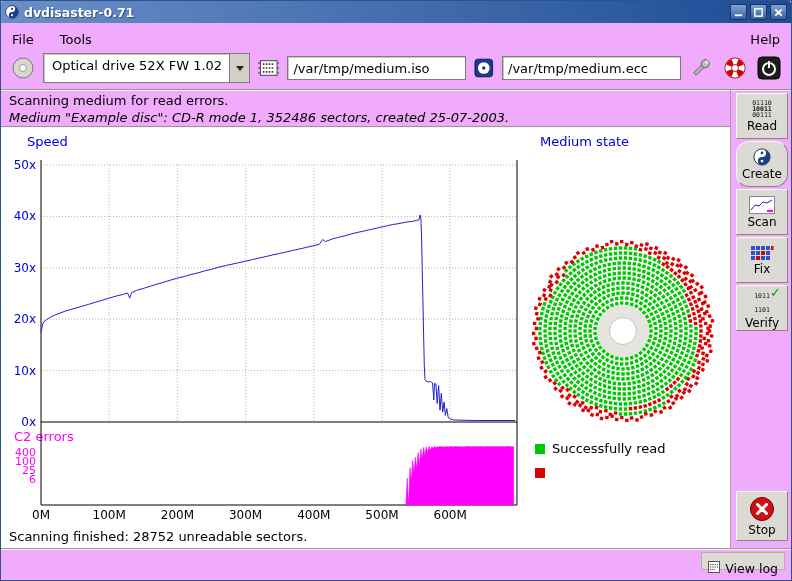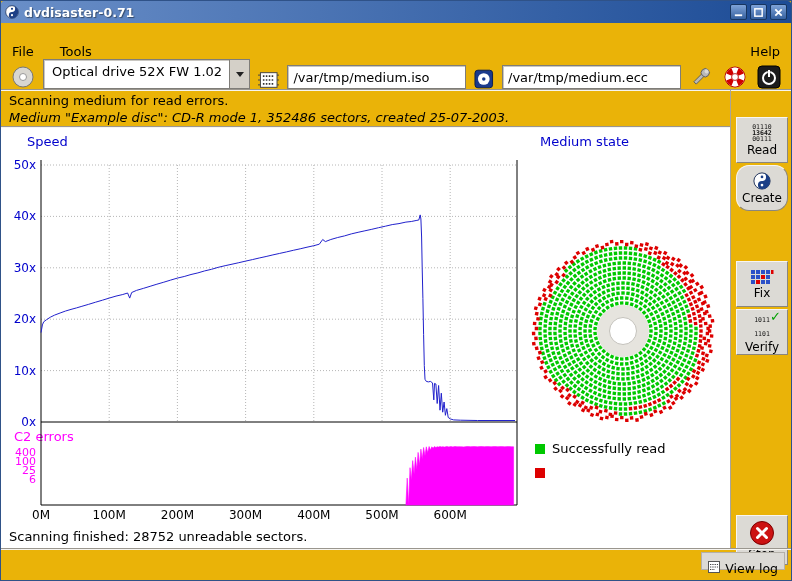--- a/index.html
+++ b/index.html
@@ -1,34 +1,34 @@
 <!DOCTYPE html>
 <html><head>
 <meta charset="utf-8">
 <style>
   html,body{margin:0;padding:0;background:#9a9a9a;}
   .window{
     position:relative;width:792px;height:581px;box-sizing:border-box;
-    background:#eab308;border:1px solid #2f5288;overflow:hidden;
+    background:#f0abfc;border:1px solid #2f5288;overflow:hidden;
     font-family:"DejaVu Sans","Liberation Sans",sans-serif;font-size:13px;color:#000;
   }
   
   .titlebar{position:absolute;left:0;top:0;right:0;height:22px;
     background:linear-gradient(to right,#6a8fc8,#1d4c96);
     display:flex;align-items:center;padding:0 4px;gap:5px;border-radius:3px 3px 0 0;}
   .title{color:#fff;font-weight:bold;font-size:12.5px;text-shadow:1px 1px 1px rgba(0,0,0,.45);}
   .winbtns{margin-left:auto;display:flex;gap:3px;}
   .winbtn{width:17px;height:16px;background:linear-gradient(#7fa3d8,#35609f);
     border:1px solid #17355f;border-radius:2px;display:flex;align-items:center;justify-content:center;padding:0;cursor:default;}
   
-  .menubar{position:absolute;top:22px;left:0;right:0;height:24px;display:flex;align-items:center;padding:16px 8px;gap:20px;}
+  .menubar{position:absolute;top:22px;left:0;right:0;height:24px;display:flex;align-items:center;padding:4px 8px;gap:20px;}
   .menu-item{padding:2px 3px;}
   .menu-help{margin-left:auto;}
   
-  .toolbar{position:absolute;top:46px;left:0;right:0;height:42px;display:flex;align-items:flex-end;padding:0 10px;gap:8px;}
+  .toolbar{position:absolute;top:46px;left:0;right:0;height:42px;display:flex;align-items:center;padding:0 10px;gap:8px;}
   .tb-iconbtn{background:none;border:none;padding:0;display:flex;align-items:center;justify-content:center;}
   .combo{height:28px;width:205px;border:1px solid #7f7d78;background:#fff;display:flex;align-items:stretch;box-shadow:inset 1px 1px 0 #c9c7c1;}
   .combo-text{padding:4px 8px 0 8px;flex:1;white-space:nowrap;overflow:hidden;}
   .combo-btn{width:19px;background:#d4d0c8;border-left:1px solid #7f7d78;display:flex;align-items:center;justify-content:center;}
   .arrow-down{width:0;height:0;border-left:4px solid transparent;border-right:4px solid transparent;border-top:5px solid #222;}
   .tb-input{height:24px;box-sizing:border-box;border:1px solid #7f7d78;box-shadow:inset 1px 1px 0 #c9c7c1;
     padding:0 5px;width:179px;background:#fff;font-family:inherit;font-size:13px;}
   .tb-right{margin-left:auto;display:flex;gap:10px;align-items:center;}
   .groove{position:absolute;left:0;height:0;border-top:1px solid #9a968e;border-bottom:1px solid #f6f4f0;}
   
@@ -44,21 +44,21 @@
   #disc-svg{position:absolute;left:527px;top:108px;}
   .legend{position:absolute;left:534px;top:313px;}
   .legend-row{display:flex;align-items:center;gap:7px;margin-bottom:12px;}
   .swatch{width:10px;height:10px;display:inline-block;}
   .scan-result{position:absolute;left:8px;top:401px;}
   
   .vsep{position:absolute;left:729px;top:89px;width:1px;height:458px;background:#a8a49c;}
   .side-btn{position:absolute;left:735px;width:52px;height:46px;box-sizing:border-box;
     background:#dcdad5;border:1px solid;border-color:#f8f6f2 #8a867e #8a867e #f8f6f2;
     display:flex;flex-direction:column;align-items:center;justify-content:center;gap:1px;
-    font-family:inherit;font-size:12px;padding:1px;margin-top:24px;}
+    font-family:inherit;font-size:12px;padding:1px;}
   .icon-binary{font-family:"DejaVu Sans Mono","Liberation Mono",monospace;font-size:6.5px;line-height:6px;text-align:center;color:#111;}
   .icon-binary .b{font-weight:bold;}
   .verify-wrap{position:relative;}
   .verify-check{position:absolute;right:-11px;top:-2px;color:#00a000;font-weight:bold;font-size:13px;}
   .side-label{display:block;}
   
   .viewlog-btn{position:absolute;right:6px;top:551px;height:18px;display:flex;gap:5px;
     background:#dcdad5;border:1px solid #b4b0a8;padding:8px 6px;font-family:inherit;font-size:12.5px;}
 </style>
 </head>
@@ -1170,36 +1170,44 @@
     </div>
 
     <div class="scan-result">Scanning finished: 28752 unreadable sectors.</div>
   </div>
 
   <div class="vsep"></div>
 
   <button class="side-btn" style="top:92px;">
     <span class="icon-binary">
       <span>01110</span><br>
-      <span class="b">13642</span><br>
+      <span class="b">10011</span><br>
       <span>00111</span>
     </span>
     <span class="side-label">Read</span>
   </button>
 
   <button class="side-btn" style="top:140px;border-radius:13px;">
     <svg width="18" height="18" viewBox="0 0 20 20">
       <circle cx="10" cy="10" r="9" fill="#fff" stroke="#10244e"></circle>
       <path d="M10,1 A9,9 0 0 1 10,19 A4.5,4.5 0 0 1 10,10 A4.5,4.5 0 0 0 10,1" fill="#1c3f86"></path>
       <circle cx="10" cy="5.5" r="1.5" fill="#1c3f86"></circle>
       <circle cx="10" cy="14.5" r="1.5" fill="#fff"></circle>
     </svg>
     <span class="side-label">Create</span>
   </button>
 
+  <button class="side-btn" style="top:188px;">
+    <svg width="26" height="18" viewBox="0 0 26 18">
+      <rect x="0.5" y="0.5" width="25" height="17" fill="#fff" stroke="#888"></rect>
+      <polyline points="2,14 6,9 10,10 14,6 18,7 23,4" fill="none" stroke="#2121cc"></polyline>
+      <path d="M18,15 H24" stroke="#ff00ff" stroke-width="2"></path>
+    </svg>
+    <span class="side-label">Scan</span>
+  </button>
 
   <button class="side-btn" style="top:236px;">
     <svg width="24" height="16" viewBox="0 0 24 16">
       <g fill="#2b50c8">
         <rect x="1" y="1" width="4" height="4"></rect>
           <rect x="6" y="1" width="4" height="4"></rect>
           <rect x="11" y="1" width="4" height="4"></rect>
           <rect x="16" y="1" width="4" height="4"></rect>
         <rect x="1" y="6" width="4" height="4"></rect>
           <rect x="6" y="6" width="4" height="4"></rect>

